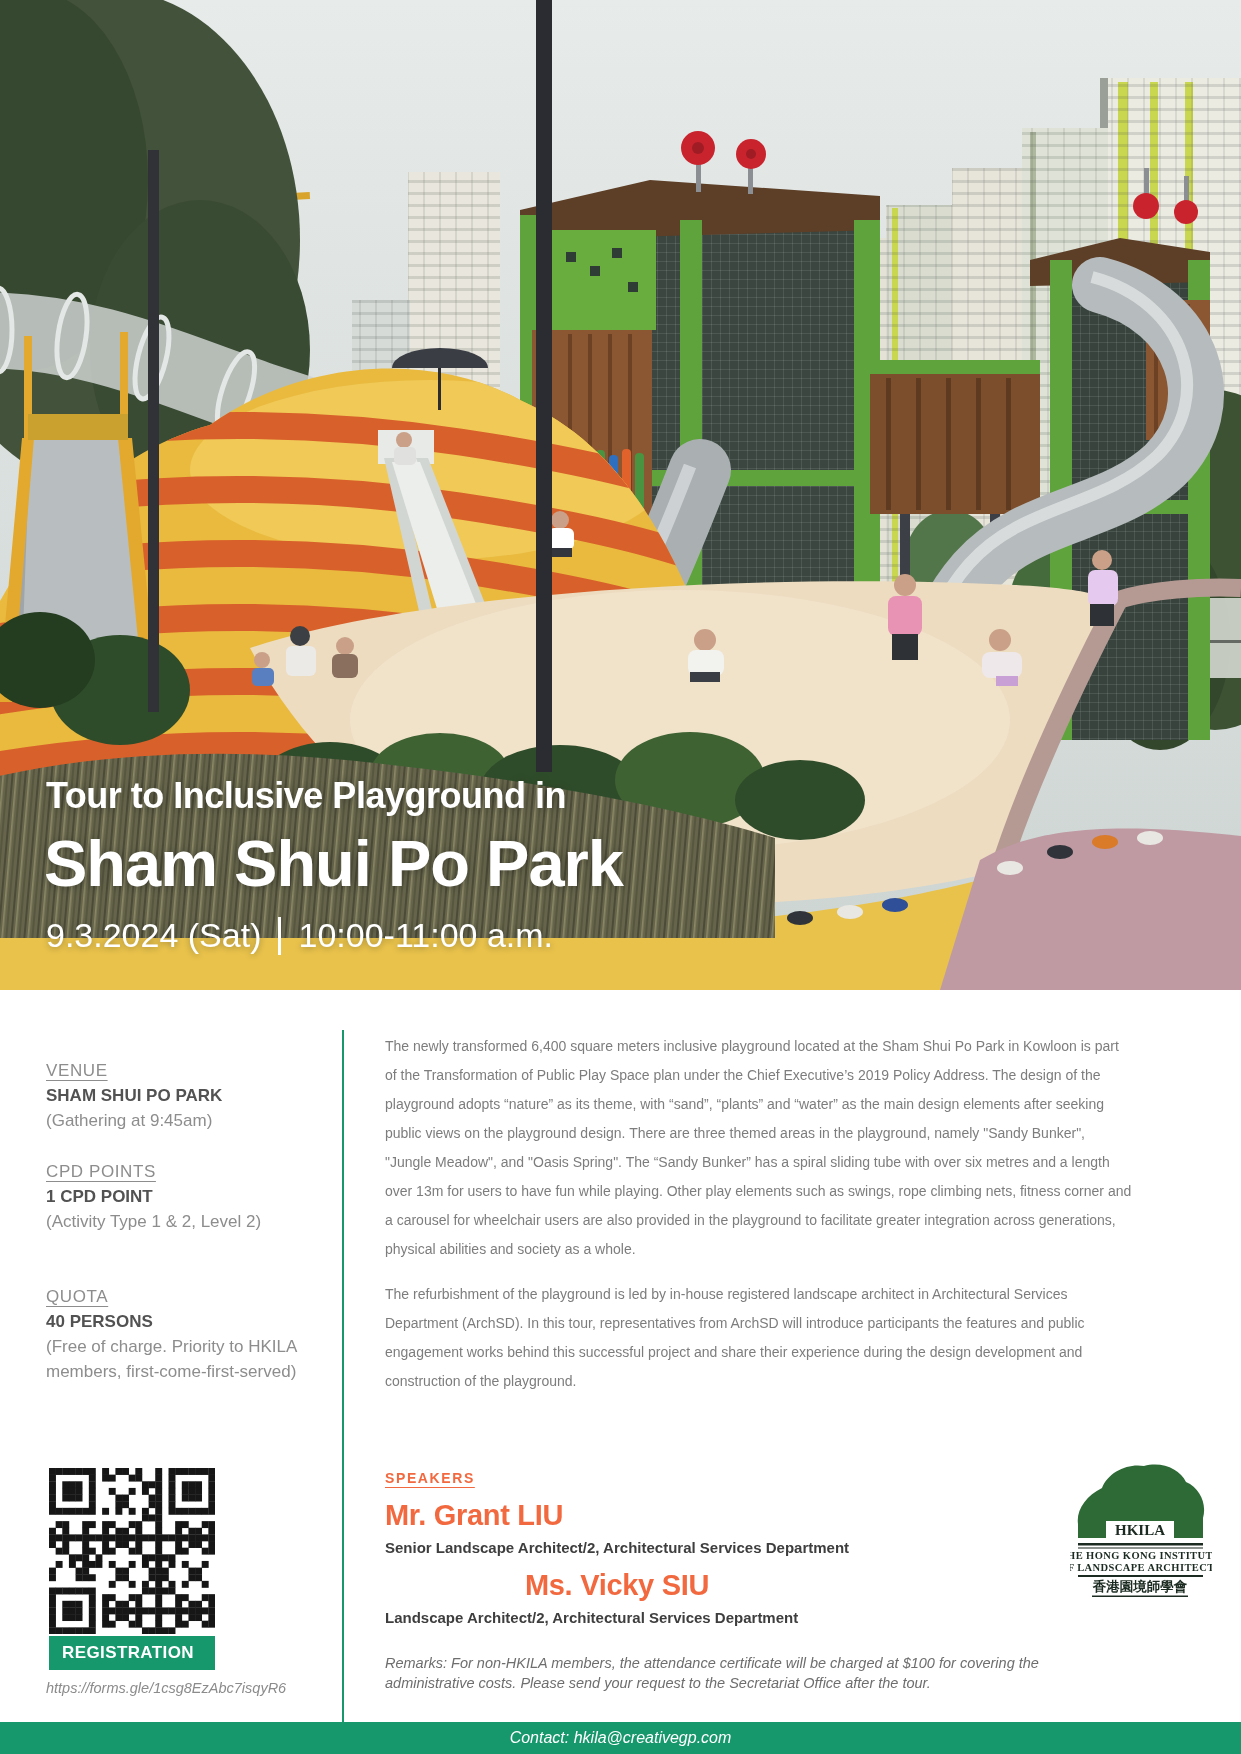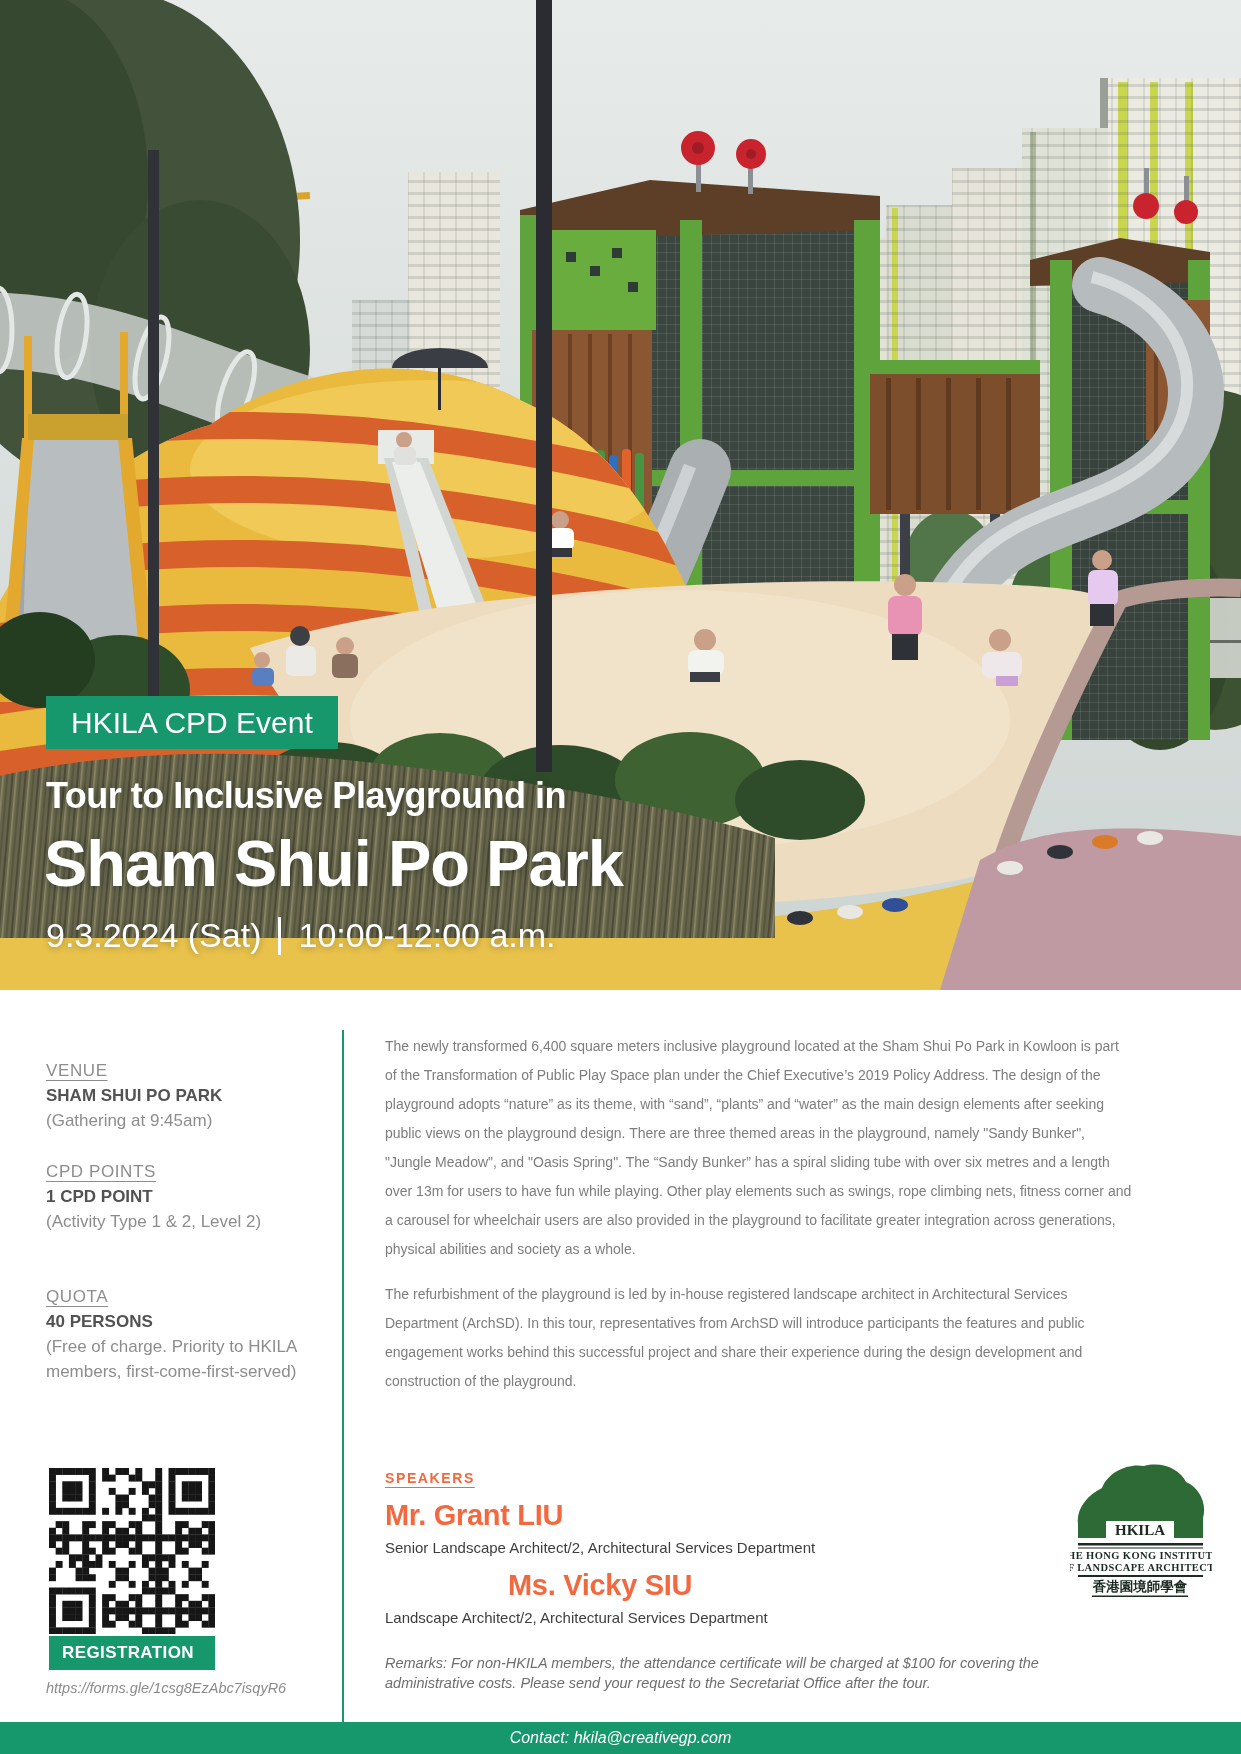--- a/index.html
+++ b/index.html
@@ -25,21 +25,21 @@
   .sb-val{font-weight:bold;color:var(--dark-gray);}
   .sb-note{color:var(--heading-gray);}
   .vline{position:absolute;left:342px;top:1030px;width:2px;height:692px;background:var(--brand-green);}
   
   .maincol{position:absolute;left:385px;top:1032px;width:748px;font-size:14px;line-height:29px;color:var(--body-gray);}
   .para+.para{margin-top:16px;}
   .speakers{position:absolute;left:385px;top:1470px;}
   .sp-head{color:var(--accent-orange);font-weight:bold;font-size:14px;letter-spacing:1.6px;
            text-decoration:underline;text-underline-offset:4px;}
   .sp-name{color:var(--accent-orange);font-weight:bold;font-size:29px;margin-top:13px;letter-spacing:-.3px;}
-  .sp-title{color:#3e3e3e;font-weight:normal;font-size:15px;margin-top:7px;}
+  .sp-title{color:#3e3e3e;font-weight:bold;font-size:15px;margin-top:7px;}
   .sp-name.second{text-align:center;}
   
   .qr-wrap{position:absolute;left:49px;top:1468px;width:166px;}
   .qr-wrap svg{display:block;background:#fff;}
   .reg{background:var(--brand-green);color:#fff;font-weight:bold;font-size:17px;letter-spacing:.4px;
        padding:7px 0 7px 13px;margin-top:2px;}
   .url{position:absolute;left:46px;top:1680px;font-style:italic;font-size:14.5px;color:#8b8b8b;}
   
   .logo{position:absolute;left:1070px;top:1460px;width:142px;}
   
@@ -318,27 +318,26 @@
     </g>
 
     <path d="M-10,990 L-10,778 C120,748 260,748 400,766 C540,782 670,806 775,838 L775,938 L-10,938 Z" fill="url(#grass)"></path>
 
     <rect x="536" y="0" width="16" height="772" fill="#2a2c32"></rect>
     <rect x="148" y="150" width="11" height="562" fill="#303238"></rect>
     <path d="M392,368 a48,20 0 0 1 96,0 Z" fill="#3a3d44"></path>
     <rect x="438" y="368" width="3" height="42" fill="#2a2c32"></rect>
   </svg>
 
-  <div class="badge">HKILA CPD Event</div>
   <div class="title1">Tour to Inclusive Playground in</div>
   <div class="title2">Sham Shui Po Park</div>
   <div class="dateline">
     <span>9.3.2024 (Sat)</span>
     <span class="date-sep"></span>
-    <span>10:00-12:00 a.m.</span>
+    <span>10:00-11:00 a.m.</span>
   </div>
 
   <div class="sidebar">
     <div class="sb-sec">
       <div class="sb-head">VENUE</div>
       <div class="sb-val">SHAM SHUI PO PARK</div>
       <div class="sb-note">(Gathering at 9:45am)</div>
     </div>
     <div class="sb-sec gap">
       <div class="sb-head">CPD POINTS</div>

